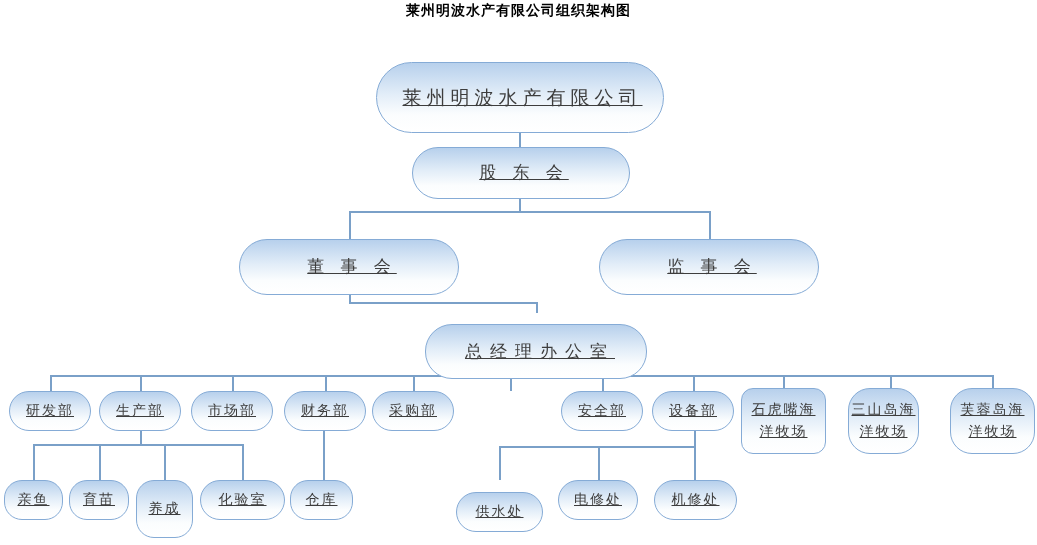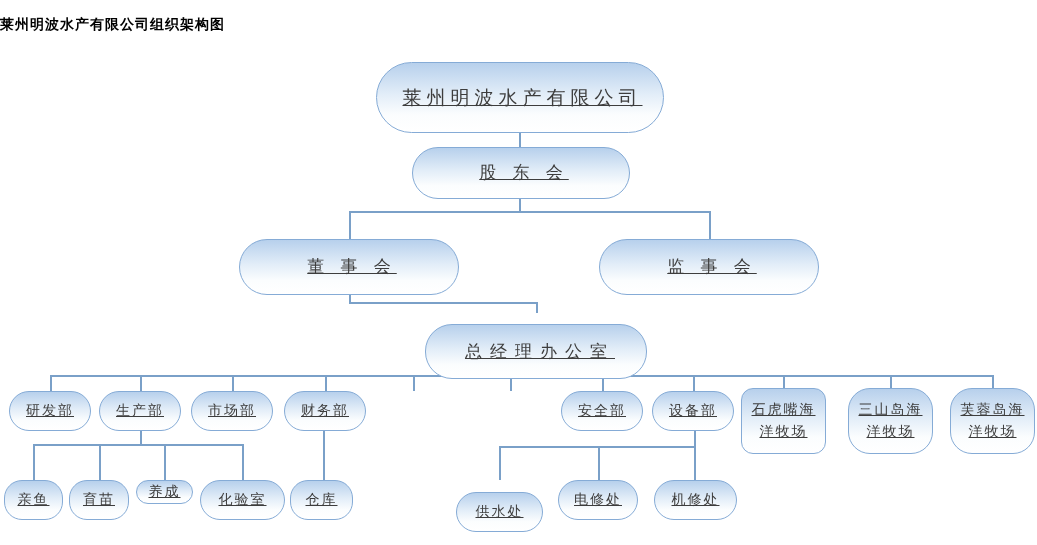--- a/index.html
+++ b/index.html
@@ -9,21 +9,21 @@
     --connector:#7aa0c8;
     --text-color:#3d3d3d;
     --title-color:#000000;
   }
   html,body{margin:0;padding:0;background:#ffffff;}
   .canvas{
     position:relative;width:1037px;height:545px;background:#ffffff;
     font-family:"Liberation Serif","DejaVu Serif",serif;overflow:hidden;
   }
   .chart-title{
-    position:absolute;top:16px;left:0;width:1037px;
+    position:absolute;top:2px;left:0;width:1037px;text-align:center;
     font-family:"Liberation Sans","DejaVu Sans",sans-serif;
     font-weight:bold;font-size:14px;color:var(--title-color);letter-spacing:1px;
   }
   .node{
     position:absolute;box-sizing:border-box;
     display:flex;align-items:center;justify-content:center;
     border:1.5px solid var(--node-border);
     background:linear-gradient(to bottom,var(--node-fill-top) 0%,var(--node-fill-mid) 45%,#fbfdfe 75%,#ffffff 100%);
     color:var(--text-color);text-align:center;white-space:pre-line;
     font-size:14px;letter-spacing:2px;line-height:22px;text-decoration:underline;
@@ -88,32 +88,33 @@
   <div class="node" style="left:239px;top:239px;width:220px;height:56px;border-radius:28px;font-size:17px;letter-spacing:6px;text-indent:6px">董 事 会</div>
 
   <div class="node" style="left:599px;top:239px;width:220px;height:56px;border-radius:28px;font-size:17px;letter-spacing:6px;text-indent:6px">监 事 会</div>
 
   <div class="node" style="left:425px;top:324px;width:222px;height:55px;border-radius:27px;font-size:17px;letter-spacing:8px;text-indent:8px">总经理办公室</div>
 
   <div class="node" style="left:9px;top:391px;width:82px;height:40px;border-radius:20px">研发部</div>
   <div class="node" style="left:99px;top:391px;width:82px;height:40px;border-radius:20px">生产部</div>
   <div class="node" style="left:191px;top:391px;width:82px;height:40px;border-radius:20px">市场部</div>
   <div class="node" style="left:284px;top:391px;width:82px;height:40px;border-radius:20px">财务部</div>
+  <div class="node" style="left:372px;top:391px;width:82px;height:40px;border-radius:20px">采购部</div>
   <div class="node" style="left:561px;top:391px;width:82px;height:40px;border-radius:20px">安全部</div>
   <div class="node" style="left:652px;top:391px;width:82px;height:40px;border-radius:20px">设备部</div>
 
   <div class="node" style="left:741px;top:388px;width:85px;height:66px;border-radius:12px">石虎嘴海
 洋牧场</div>
-  <div class="node" style="left:848px;top:388px;width:85px;height:66px;border-radius:22px">三山岛海
+  <div class="node" style="left:848px;top:388px;width:71px;height:66px;border-radius:22px">三山岛海
 洋牧场</div>
   <div class="node" style="left:950px;top:388px;width:85px;height:66px;border-radius:22px">芙蓉岛海
 洋牧场</div>
 
   <div class="node" style="left:4px;top:480px;width:59px;height:40px;border-radius:18px">亲鱼</div>
   <div class="node" style="left:69px;top:480px;width:60px;height:40px;border-radius:18px">育苗</div>
-  <div class="node" style="left:136px;top:480px;width:57px;height:24px;border-radius:18px">养成</div>
+  <div class="node" style="left:136px;top:480px;width:57px;height:58px;border-radius:18px">养成</div>
   <div class="node" style="left:200px;top:480px;width:85px;height:40px;border-radius:20px">化验室</div>
   <div class="node" style="left:290px;top:480px;width:63px;height:40px;border-radius:18px">仓库</div>
   <div class="node" style="left:456px;top:492px;width:87px;height:40px;border-radius:20px">供水处</div>
   <div class="node" style="left:558px;top:480px;width:80px;height:40px;border-radius:20px">电修处</div>
   <div class="node" style="left:654px;top:480px;width:83px;height:40px;border-radius:20px">机修处</div>
 
 </div>
 
 </body></html>

